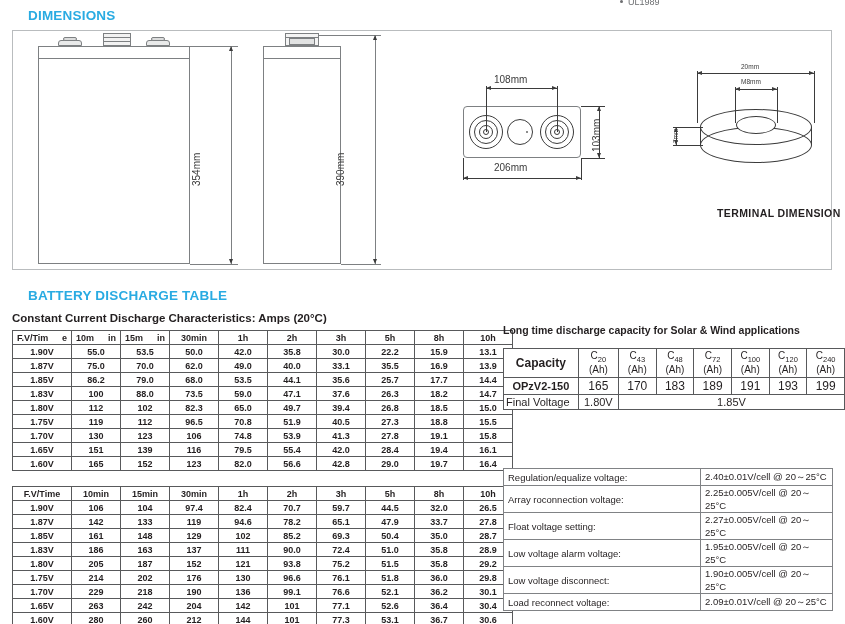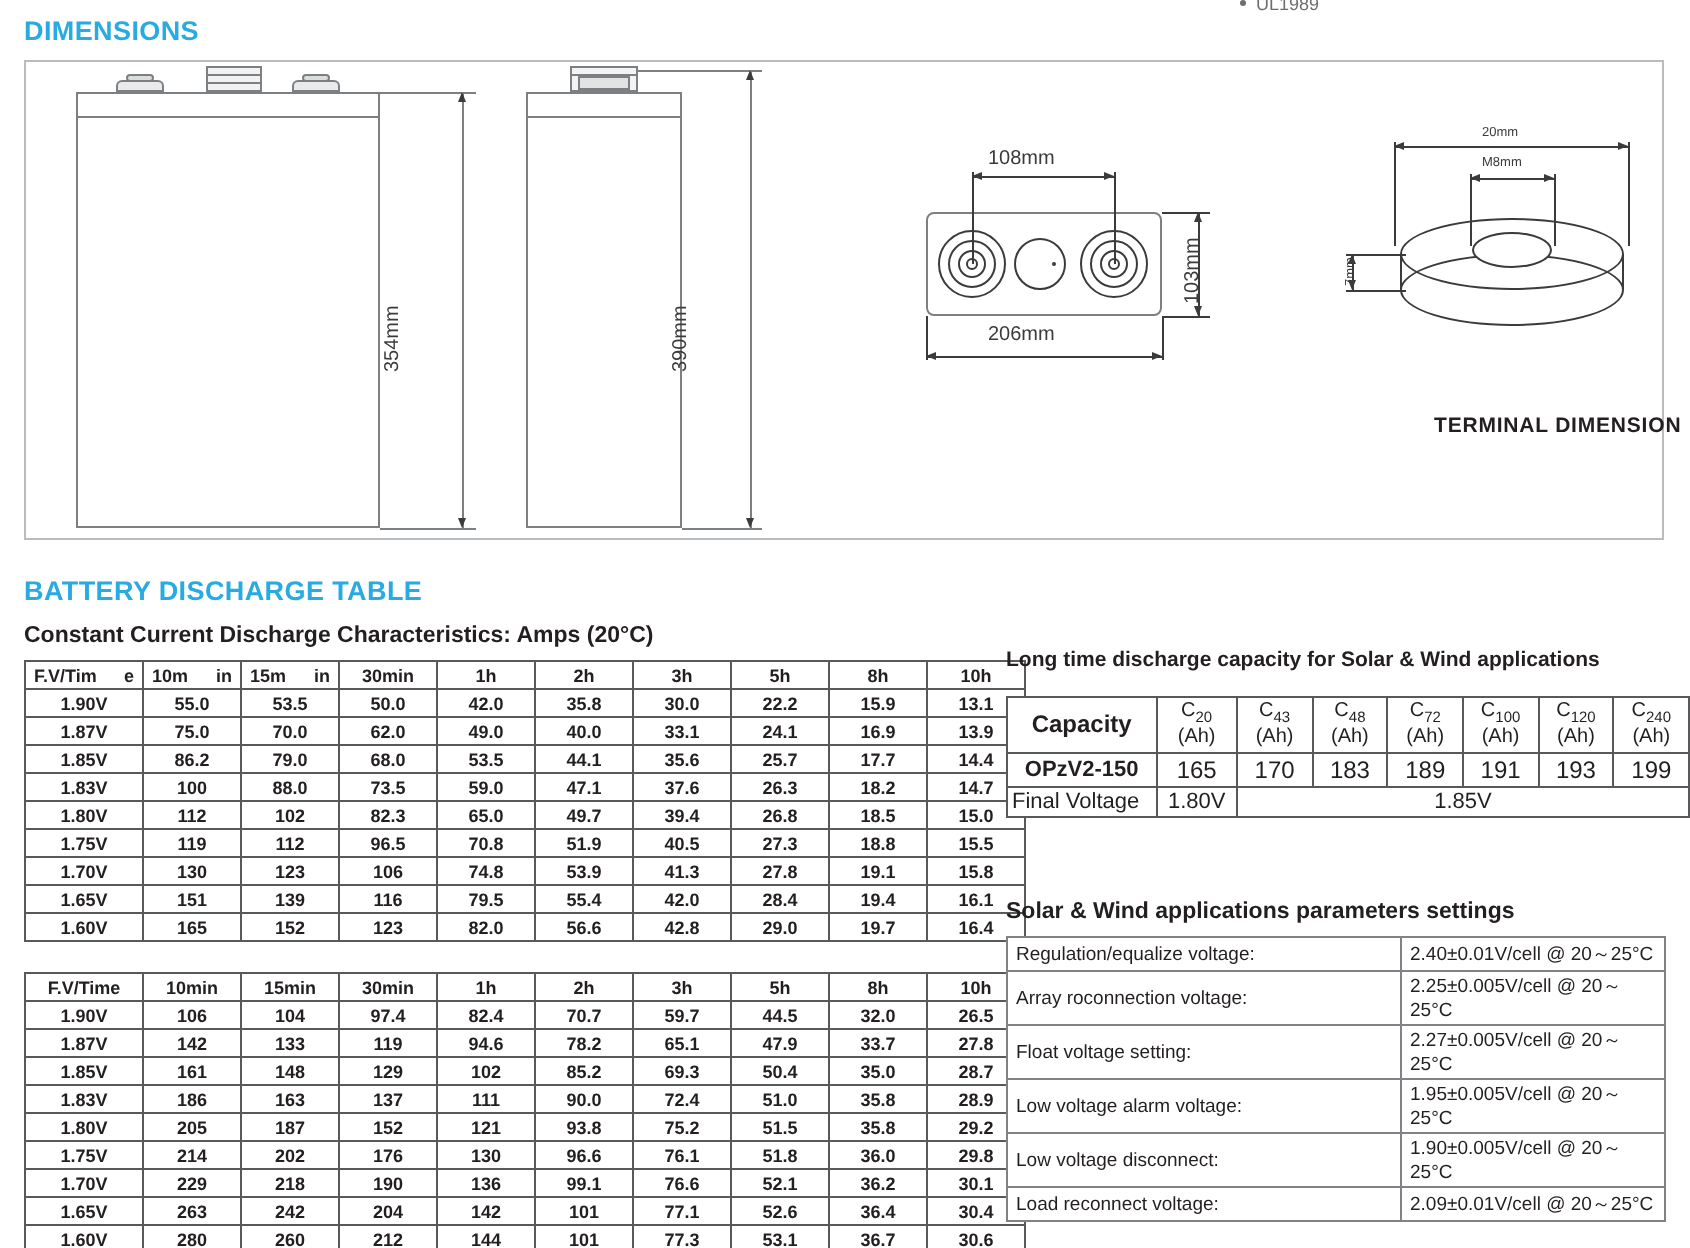--- a/index.html
+++ b/index.html
@@ -20,20 +20,21 @@
   }
   .top-bullet .dot{display:inline-block;width:3px;height:3px;border-radius:50%;
     background:#6d6e71;vertical-align:2px;margin-right:5px;}
 
   
   .sec-head{
     position:absolute;
     font-size:13.5px;font-weight:bold;letter-spacing:.2px;
     color:#29abe2;
     white-space:nowrap;
+    margin-left:16px;
   }
   #h-dimensions{left:12px;top:8px;}
   #h-battery{left:12px;top:288px;}
   #h-params{left:503px;top:288px;}
 
   .sub-head{
     position:absolute;font-size:11.5px;font-weight:bold;color:#231f20;white-space:nowrap;
   }
   #sh-cc{left:12px;top:312px;}
   #sh-cp{left:12px;top:488px;margin-left:10px;}
@@ -276,21 +277,21 @@
           <td>13.1</td>
         </tr>
         <tr>
           <td>1.87V</td>
           <td>75.0</td>
           <td>70.0</td>
           <td>62.0</td>
           <td>49.0</td>
           <td>40.0</td>
           <td>33.1</td>
-          <td>24.1</td>
+          <td>35.5</td>
           <td>16.9</td>
           <td>13.9</td>
         </tr>
         <tr>
           <td>1.85V</td>
           <td>86.2</td>
           <td>79.0</td>
           <td>68.0</td>
           <td>53.5</td>
           <td>44.1</td>
@@ -526,21 +527,20 @@
           <td class="num">199</td>
         </tr>
         <tr>
           <td class="fv-label">Final Voltage</td>
           <td class="fv-val">1.80V</td>
           <td class="fv-val" colspan="6">1.85V</td>
         </tr>
       </tbody>
   </table>
 
-  <div class="sub-head" id="sh-solar">Solar &amp; Wind applications parameters settings</div>
   <table id="tbl-set">
     <tbody>
         <tr>
           <td class="k">Regulation/equalize voltage:</td>
           <td class="v">2.40±0.01V/cell   @ 20～25°C</td>
         </tr>
         <tr>
           <td class="k">Array roconnection voltage:</td>
           <td class="v">2.25±0.005V/cell @ 20～25°C</td>
         </tr>

